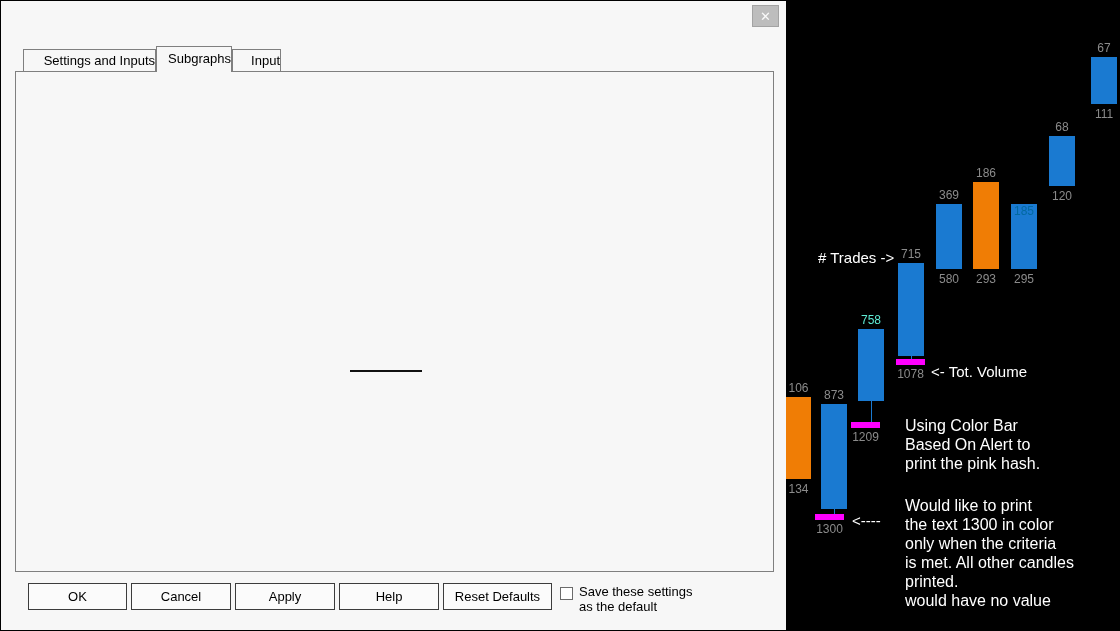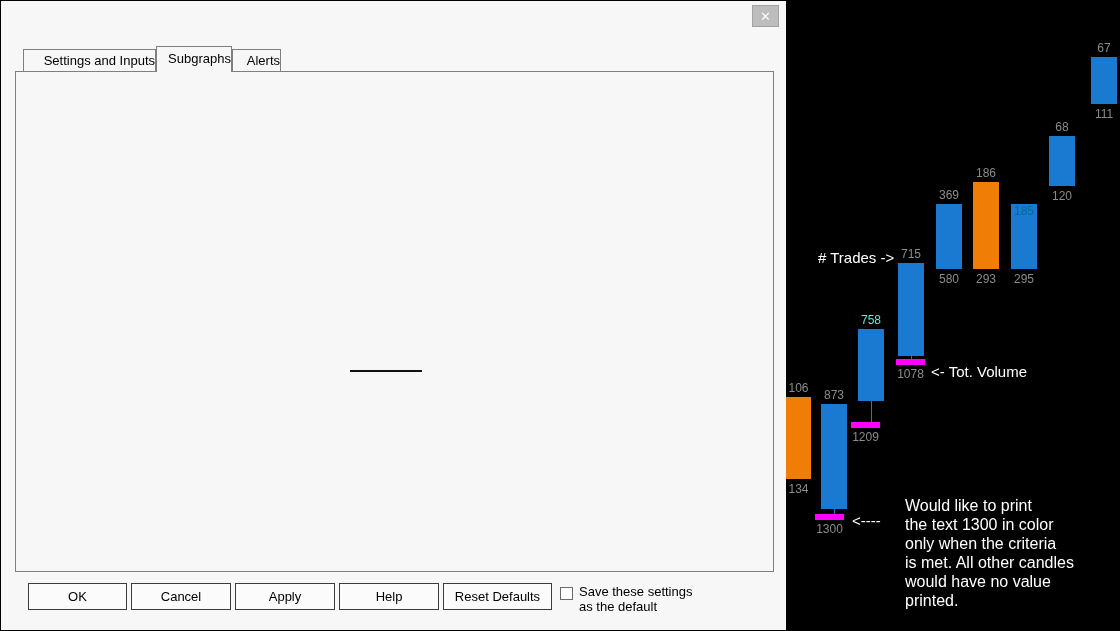--- a/index.html
+++ b/index.html
@@ -77,21 +77,21 @@
 <body>
 
 <div id="dialog" class="abs">
 
   <div id="close" class="abs">
     <span>✕</span>
   </div>
 
   <div class="tab abs" style="left:22px;top:48px;width:133px;height:22px;line-height:21px">Settings and Inputs</div>
   <div class="tab active abs" style="left:155px;top:45px;width:76px;height:26px;line-height:24px">Subgraphs</div>
-  <div class="tab abs" style="left:231px;top:48px;width:49px;height:22px;line-height:21px">Alerts</div>
+  <div class="tab abs" style="left:231px;top:48px;width:49px;height:22px;line-height:21px">Input</div>
 
   <div id="panel" class="abs"></div>
 
   <span class="lbl abs" style="left:32px;top:87px">Graph Draw Type:</span>
   <div class="select graytext abs" style="left:143px;top:81px;width:242px;height:23px">
     <span class="val">Custom</span>
     <span class="dbtn">
         <i class="tri"></i>
       </span>
   </div>
@@ -309,21 +309,26 @@
     <div class="num" style="left: 798.5px; top: 381px; color: rgb(139, 139, 139);">106</div>
     <div class="num" style="left: 798.5px; top: 482px; color: rgb(139, 139, 139);">134</div>
     <div class="wick" style="left: 833.5px; top: 509px; width: 1px; height: 5px; background: rgb(26, 122, 209);"></div>
     <div class="bar" style="left: 821px; top: 404px; width: 26px; height: 105px; background: rgb(26, 122, 209);"></div>
     <div class="num" style="left: 834px; top: 388px; color: rgb(139, 139, 139);">873</div>
     <div class="hash" style="left: 815px; top: 514px; width: 29px; height: 6px; background: rgb(255, 0, 255);"></div>
     <div class="num" style="left: 829.5px; top: 522px; color: rgb(139, 139, 139);">1300</div>
     <div class="ctext" style="left: 818px; top: 249px; color: rgb(255, 255, 255);"># Trades -&gt;</div>
     <div class="ctext" style="left: 931px; top: 363px; color: rgb(255, 255, 255);">&lt;- Tot. Volume</div>
     <div class="ctext" style="left: 852px; top: 512px; color: rgb(255, 255, 255);">&lt;----</div>
+    <div class="note" style="left: 905px; top: 416px; color: rgb(255, 255, 255);">
+      <div>Using Color Bar</div>
+      <div>Based On Alert to</div>
+      <div>print the pink hash.</div>
+    </div>
     <div class="note" style="left: 905px; top: 496px; color: rgb(255, 255, 255);">
       <div>Would like to print</div>
       <div>the text 1300 in color</div>
       <div>only when the criteria</div>
       <div>is met. All other candles</div>
+      <div>printed.</div>
       <div>would have no value</div>
-      <div>printed.</div>
     </div>
   </div>
 
 </body></html>

